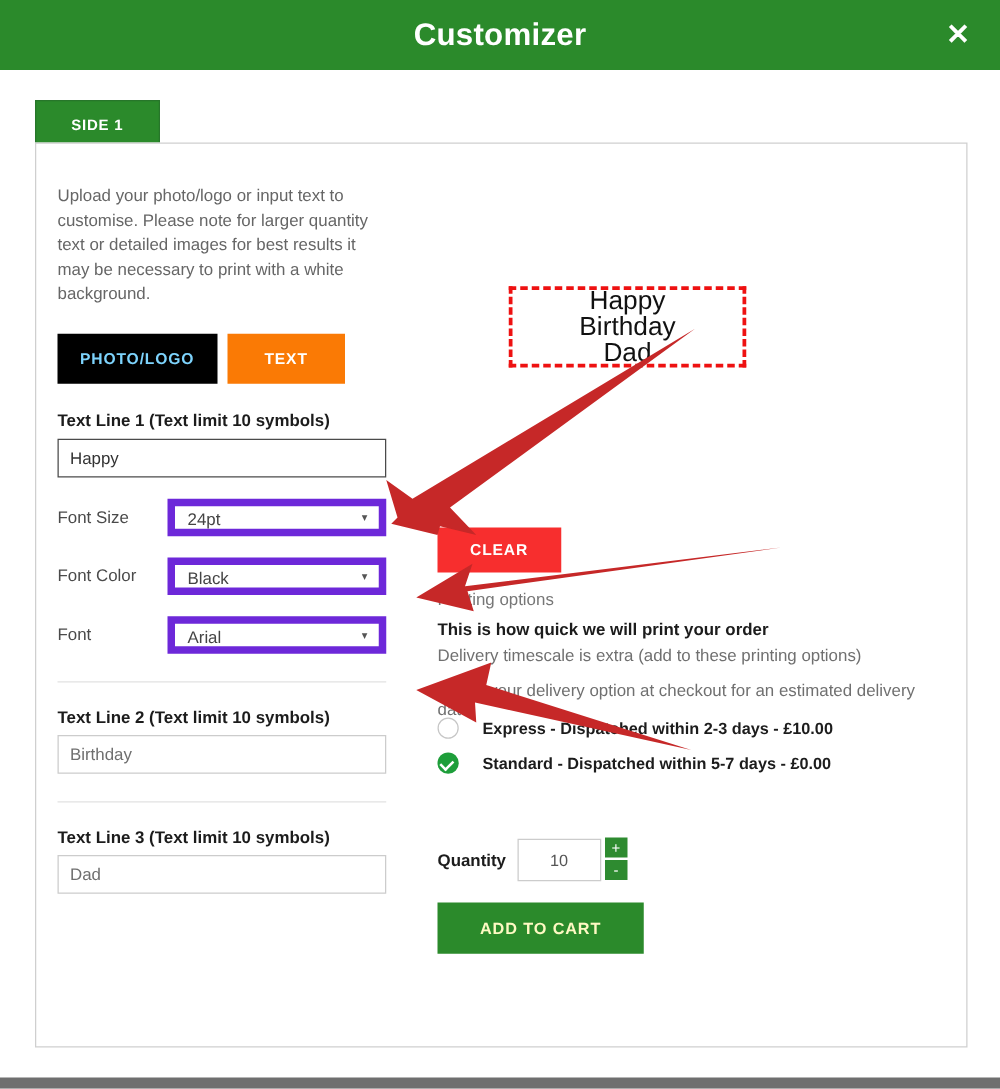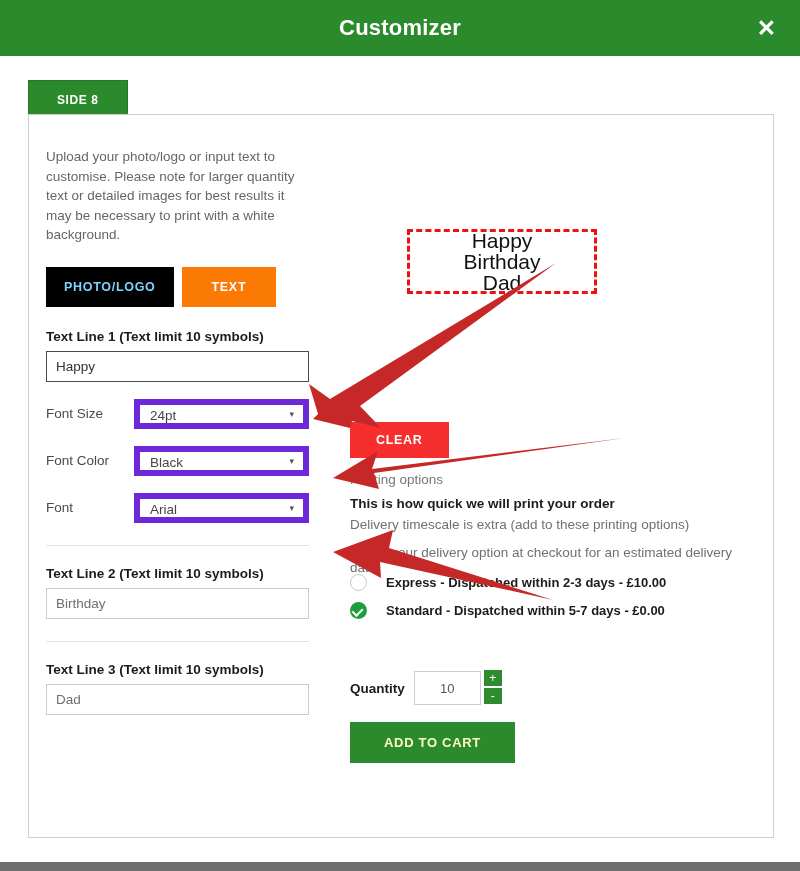--- a/index.html
+++ b/index.html
@@ -15,21 +15,21 @@
 
   
   .modal-header {
     position: absolute; left: 0; top: 0;
     width: 800px; height: 56px;
     background: #2b8a2b;
     display: flex; align-items: center; justify-content: center;
   }
   .modal-title {
     color: #ffffff;
-    font-size: 22px;
+    font-size: 25px;
     font-weight: bold;
     letter-spacing: .2px;
   }
   .modal-close {
     position: absolute; right: 18px; top: 50%;
     transform: translateY(-50%);
     color: #ffffff;
     font-size: 23px;
     font-weight: bold;
     line-height: 1;
@@ -311,21 +311,21 @@
 <body>
 
 <div id="app">
 
   <div class="modal-header">
     <div class="modal-title">Customizer</div>
     <button class="modal-close">✕</button>
   </div>
 
   <div class="tab-strip">
-    <div class="tab">SIDE 8</div>
+    <div class="tab">SIDE 1</div>
   </div>
 
   <div class="panel">
 
     <div class="left-col">
       <p class="intro">Upload your photo/logo or input text to customise. Please note for larger quantity text or detailed images for best results it may be necessary to print with a white background.</p>
 
       <div class="btn-row">
         <button class="btn-photo">PHOTO/LOGO</button>
         <button class="btn-text">TEXT</button>

